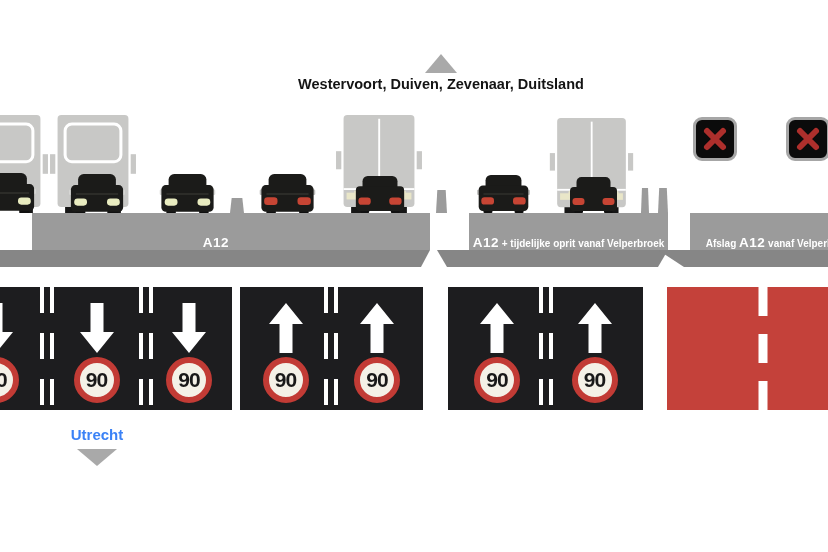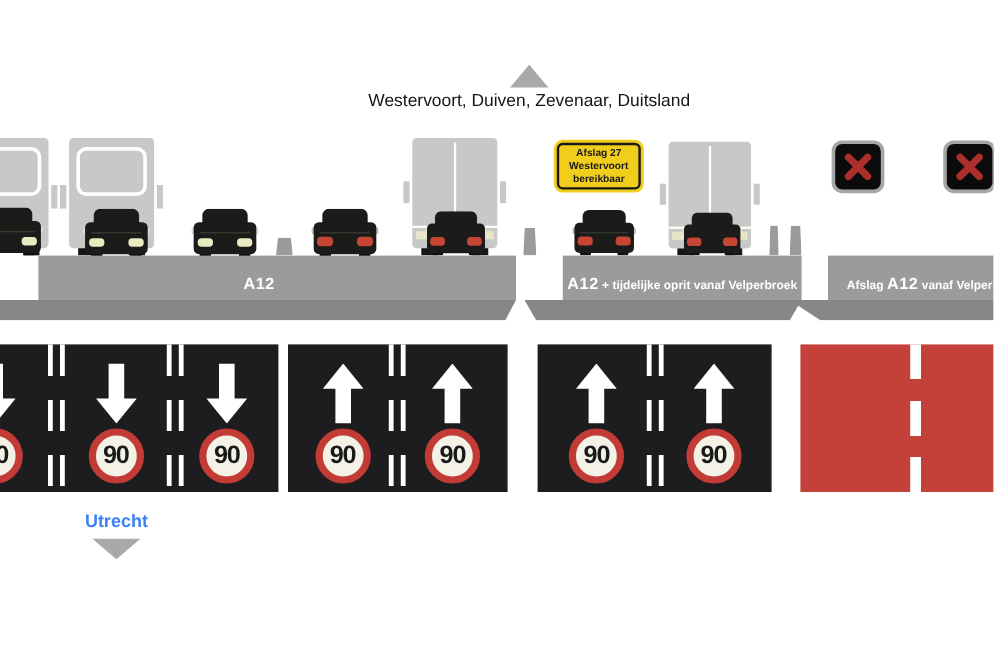--- a/index.html
+++ b/index.html
@@ -8,21 +8,21 @@
 
   
   .tri-up{position:absolute;width:0;height:0;
           border-left:16px solid transparent;border-right:16px solid transparent;
           border-bottom:19px solid var(--arrow_gray,#a9a9a9);}
   .tri-down{position:absolute;width:0;height:0;
           border-left:20px solid transparent;border-right:20px solid transparent;
           border-top:17px solid var(--arrow_gray,#a9a9a9);}
 
   .heading{position:absolute;top:76px;left:441px;transform:translateX(-50%);
-           font-size:14.5px;font-weight:normal;color:#141414;white-space:nowrap;}
+           font-size:14.5px;font-weight:bold;color:#141414;white-space:nowrap;}
   .footer-label{position:absolute;left:37px;top:426px;width:120px;text-align:center;
            font-size:15px;font-weight:bold;color:#3b82f6;}
 
   
   .veh{position:absolute;}
   .veh svg{display:block;}
 
   
   .exit-sign{position:absolute;left:464px;top:119px;width:66px;height:35px;
              background:var(--exit_yellow,#f2ce1c);border:2px solid #191919;border-radius:5px;
@@ -32,21 +32,21 @@
 
   
   .matrix{position:absolute;top:117px;width:44px;height:44px;background:#0b0b0b;
           border:3.5px solid #a6a6a6;border-radius:9px;box-sizing:border-box;
           display:flex;align-items:center;justify-content:center;}
   .m1{left:693px}.m2{left:786px}
 
   
   .band{position:absolute;top:213px;height:54px;}
   .band-top{height:37px;background:var(--road_gray,#9b9b9b);
-            display:flex;align-items:center;justify-content:center;margin-left:32px;}
+            display:flex;align-items:flex-end;justify-content:center;margin-left:32px;}
   .band-front{height:17px;background:var(--road_gray_dark,#868686);}
   .band1{left:0;width:430px}
   .band1 .band-front{clip-path:polygon(0 0,100% 0,calc(100% - 9px) 100%,0 100%)}
   .band2{left:437px;width:231px}
   .band2 .band-front{clip-path:polygon(0 0,100% 0,calc(100% - 10px) 100%,10px 100%)}
   .band3{left:658px;width:212px}
   .band3 .band-front{clip-path:polygon(0 0,100% 0,100% 100%,26px 100%)}
   .band-label{color:#fff;font-weight:bold;font-size:10px;white-space:nowrap;margin-top:10px;}
   .band-label .route{font-size:13.5px;letter-spacing:.5px;}
   .band1 .band-label{padding-right:30px;}
@@ -209,25 +209,20 @@
         <rect x="91" y="28" width="9" height="10" rx="2" fill="#e9e6c8"></rect>
       <rect x="12" y="62" width="17" height="10" rx="2" fill="#101010"></rect>
         <rect x="71" y="62" width="17" height="10" rx="2" fill="#101010"></rect>
       <rect x="16" y="0" width="68" height="34" rx="10" fill="#1b1b19"></rect>
       <rect x="3" y="20" width="94" height="48" rx="8" fill="#1b1b19"></rect>
       <rect x="8" y="42" width="24" height="14" rx="6" fill="#c74534"></rect>
         <rect x="68" y="42" width="24" height="14" rx="6" fill="#c74534"></rect>
     </svg>
   </div>
 
-  <div class="exit-sign">
-    <div>Afslag 27</div>
-    <div>Westervoort</div>
-    <div>bereikbaar</div>
-  </div>
 
   <div class="matrix m1">
     <svg width="30" height="30" viewBox="0 0 30 30">
       <path d="M7 7 L23 23 M23 7 L7 23" stroke="#ad2f2c" stroke-width="6" stroke-linecap="round" fill="none"></path>
     </svg>
   </div>
   <div class="matrix m2">
     <svg width="30" height="30" viewBox="0 0 30 30">
       <path d="M7 7 L23 23 M23 7 L7 23" stroke="#ad2f2c" stroke-width="6" stroke-linecap="round" fill="none"></path>
     </svg>

